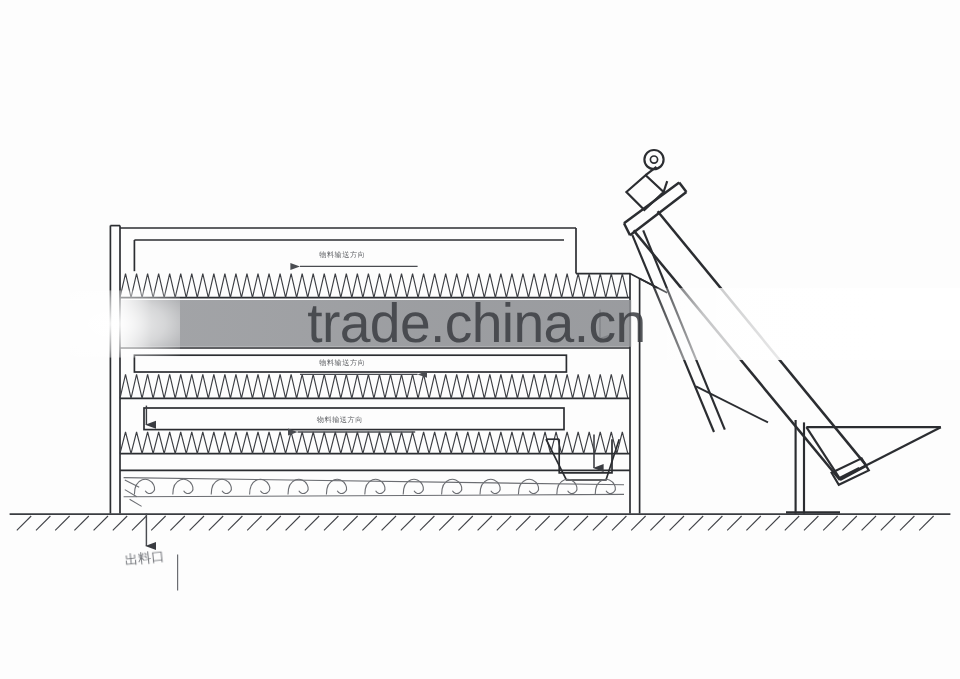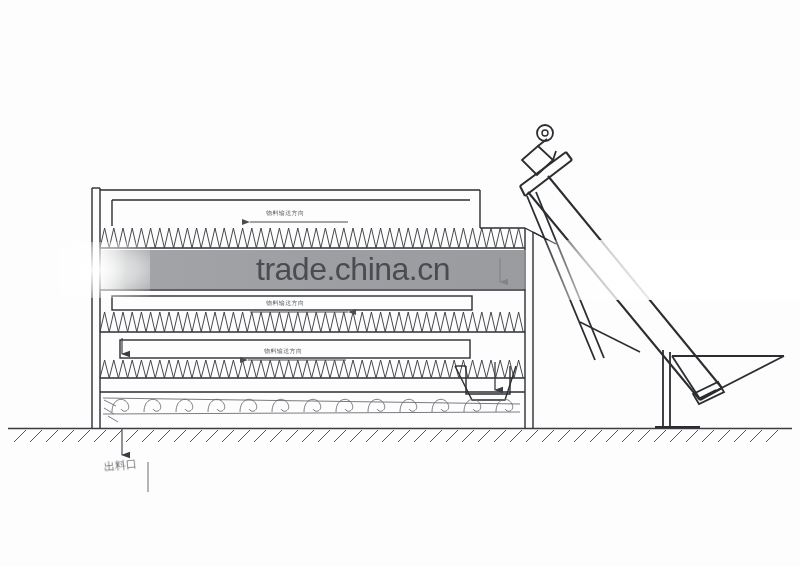--- a/index.html
+++ b/index.html
@@ -37,21 +37,21 @@
         rgba(140,142,146,0.88) 100%);
     pointer-events: none;
   }
   .wm-text {
     position: absolute;
     left: 256px;
     top: 246px;
     width: 420px;
     height: 46px;
     font-family: "Liberation Sans", sans-serif;
-    font-size: 32px;
+    font-size: 46px;
     line-height: 46px;
     letter-spacing: -0.5px;
     color: rgba(62,64,68,0.88);
     white-space: nowrap;
     pointer-events: none;
   }
   .wm-fade {
     position: absolute;
     left: 540px;
     top: 240px;

